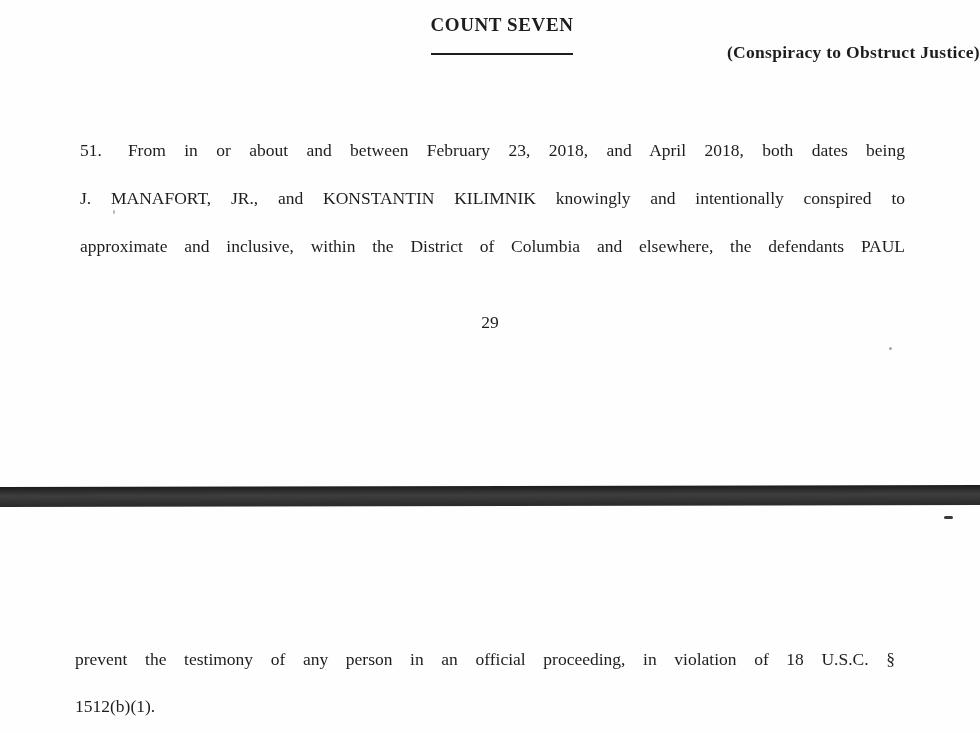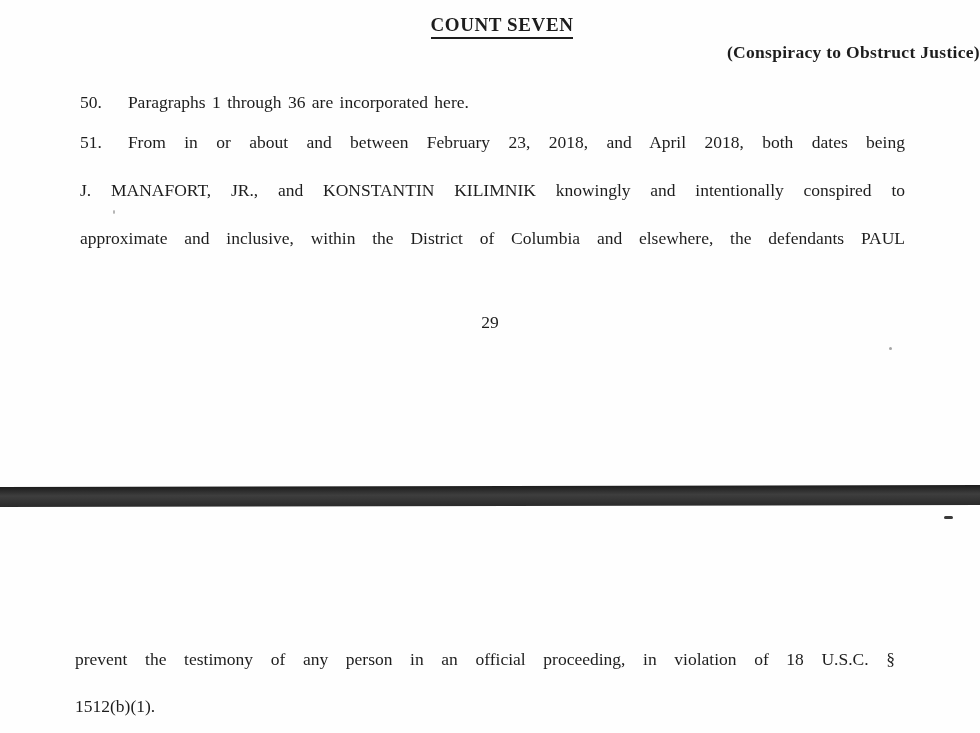--- a/index.html
+++ b/index.html
@@ -25,21 +25,21 @@
     left: 0;
     width: 980px;
     text-align: center;
   }
   .count-heading {
     display: inline-block;
     font-size: 19px;
     font-weight: bold;
     letter-spacing: 0.6px;
     border-bottom: 2px solid #1d1d1d;
-    padding-bottom: 1px;
+    padding-bottom: 17px;
     margin-left: 24px;
   }
   .subheading-wrap {
     position: absolute;
     top: 42px;
     left: 0;
     width: 980px;
     text-align: right;
   }
   .count-subheading {
@@ -50,21 +50,21 @@
   
   .para {
     position: absolute;
     left: 80px;
     width: 825px;
     font-size: 17.5px;
     line-height: 48px;
     word-spacing: 2px;
   }
   .para-50 { top: 78px; }
-  .para-51 { top: 118px; }
+  .para-51 { top: 126px; }
   .pnum {
     display: inline-block;
     margin-right: 26px;
   }
   .jline {
     text-align: justify;
     text-align-last: justify;
   }
   .line { white-space: normal; }
   
@@ -113,23 +113,20 @@
 <div class="page">
 
   <div class="heading-wrap">
     <span class="count-heading">COUNT SEVEN</span>
   </div>
 
   <div class="subheading-wrap">
     <span class="count-subheading">(Conspiracy to Obstruct Justice)</span>
   </div>
 
-  <div class="para para-50">
-    <div class="line"><span class="pnum">50.</span><span>Paragraphs 1 through 36 are incorporated here.</span></div>
-  </div>
 
   <div class="para para-51">
     <div class="line jline"><span class="pnum">51.</span><span>From in or about and between February 23, 2018, and April 2018, both dates being</span></div>
     <div class="line jline">J. MANAFORT, JR., and KONSTANTIN KILIMNIK knowingly and intentionally conspired to</div>
     <div class="line jline">approximate and inclusive, within the District of Columbia and elsewhere, the defendants PAUL</div>
   </div>
 
   <div class="page-number-wrap">
     <span>29</span>
   </div>

